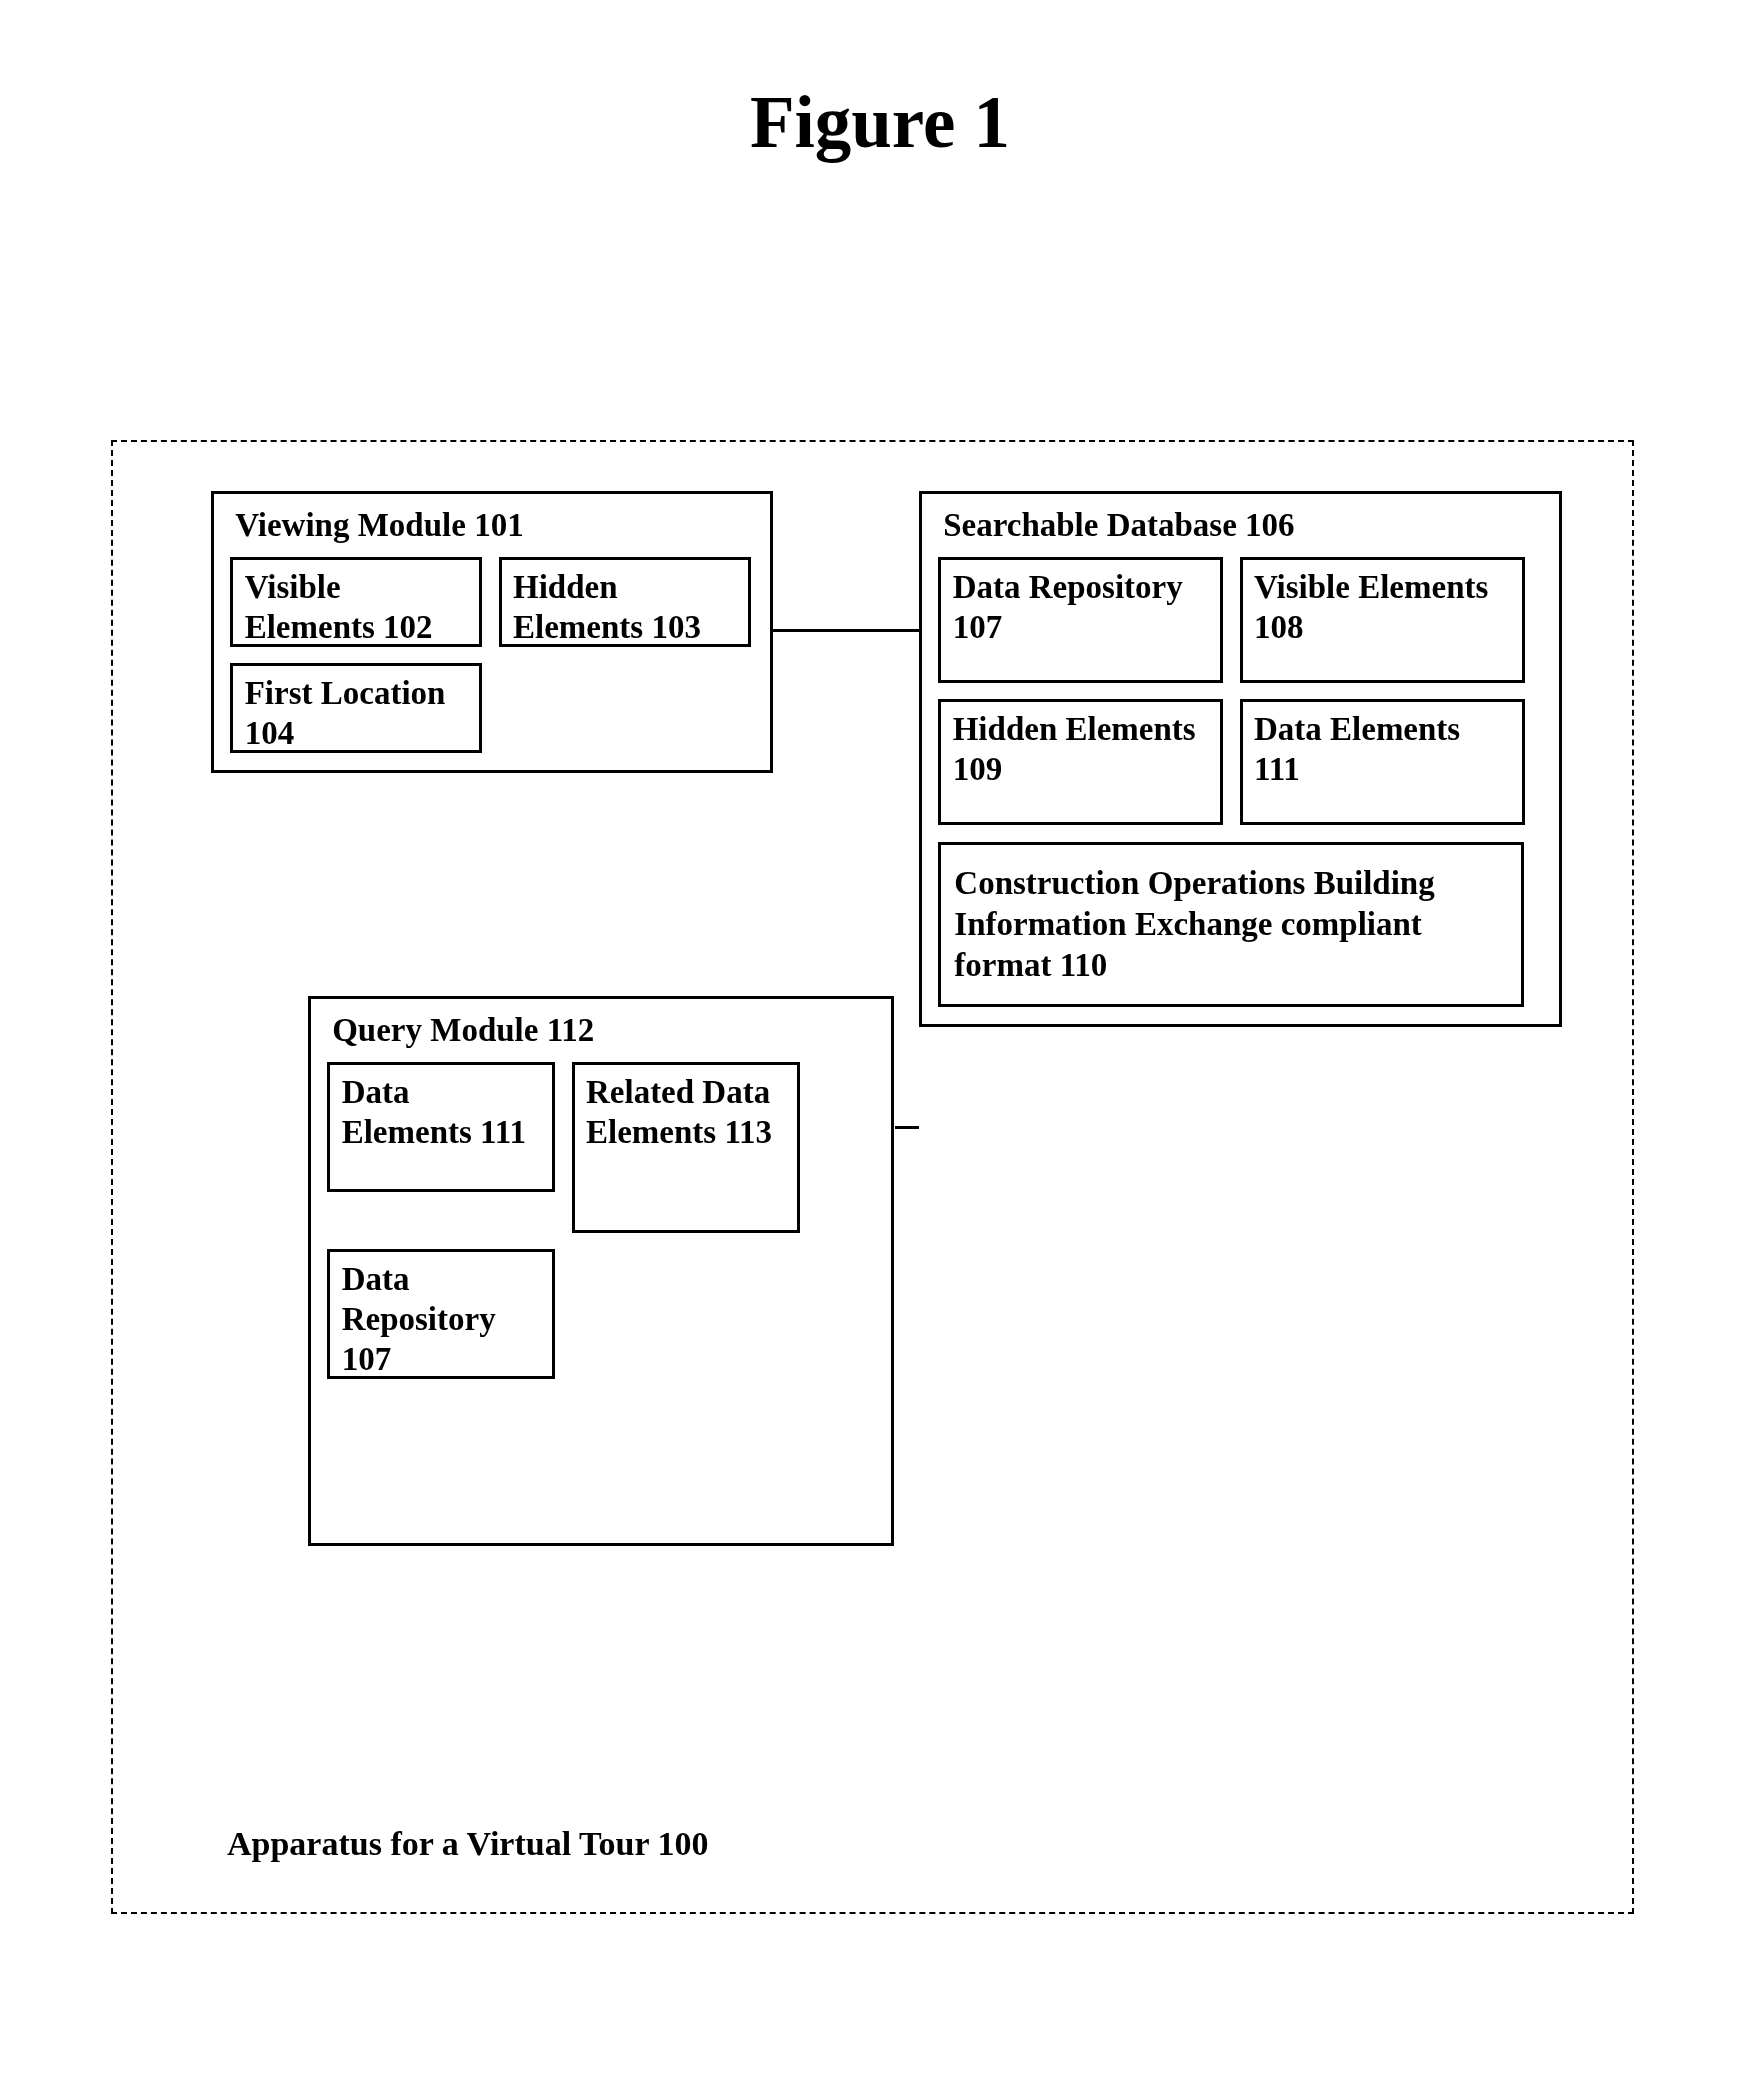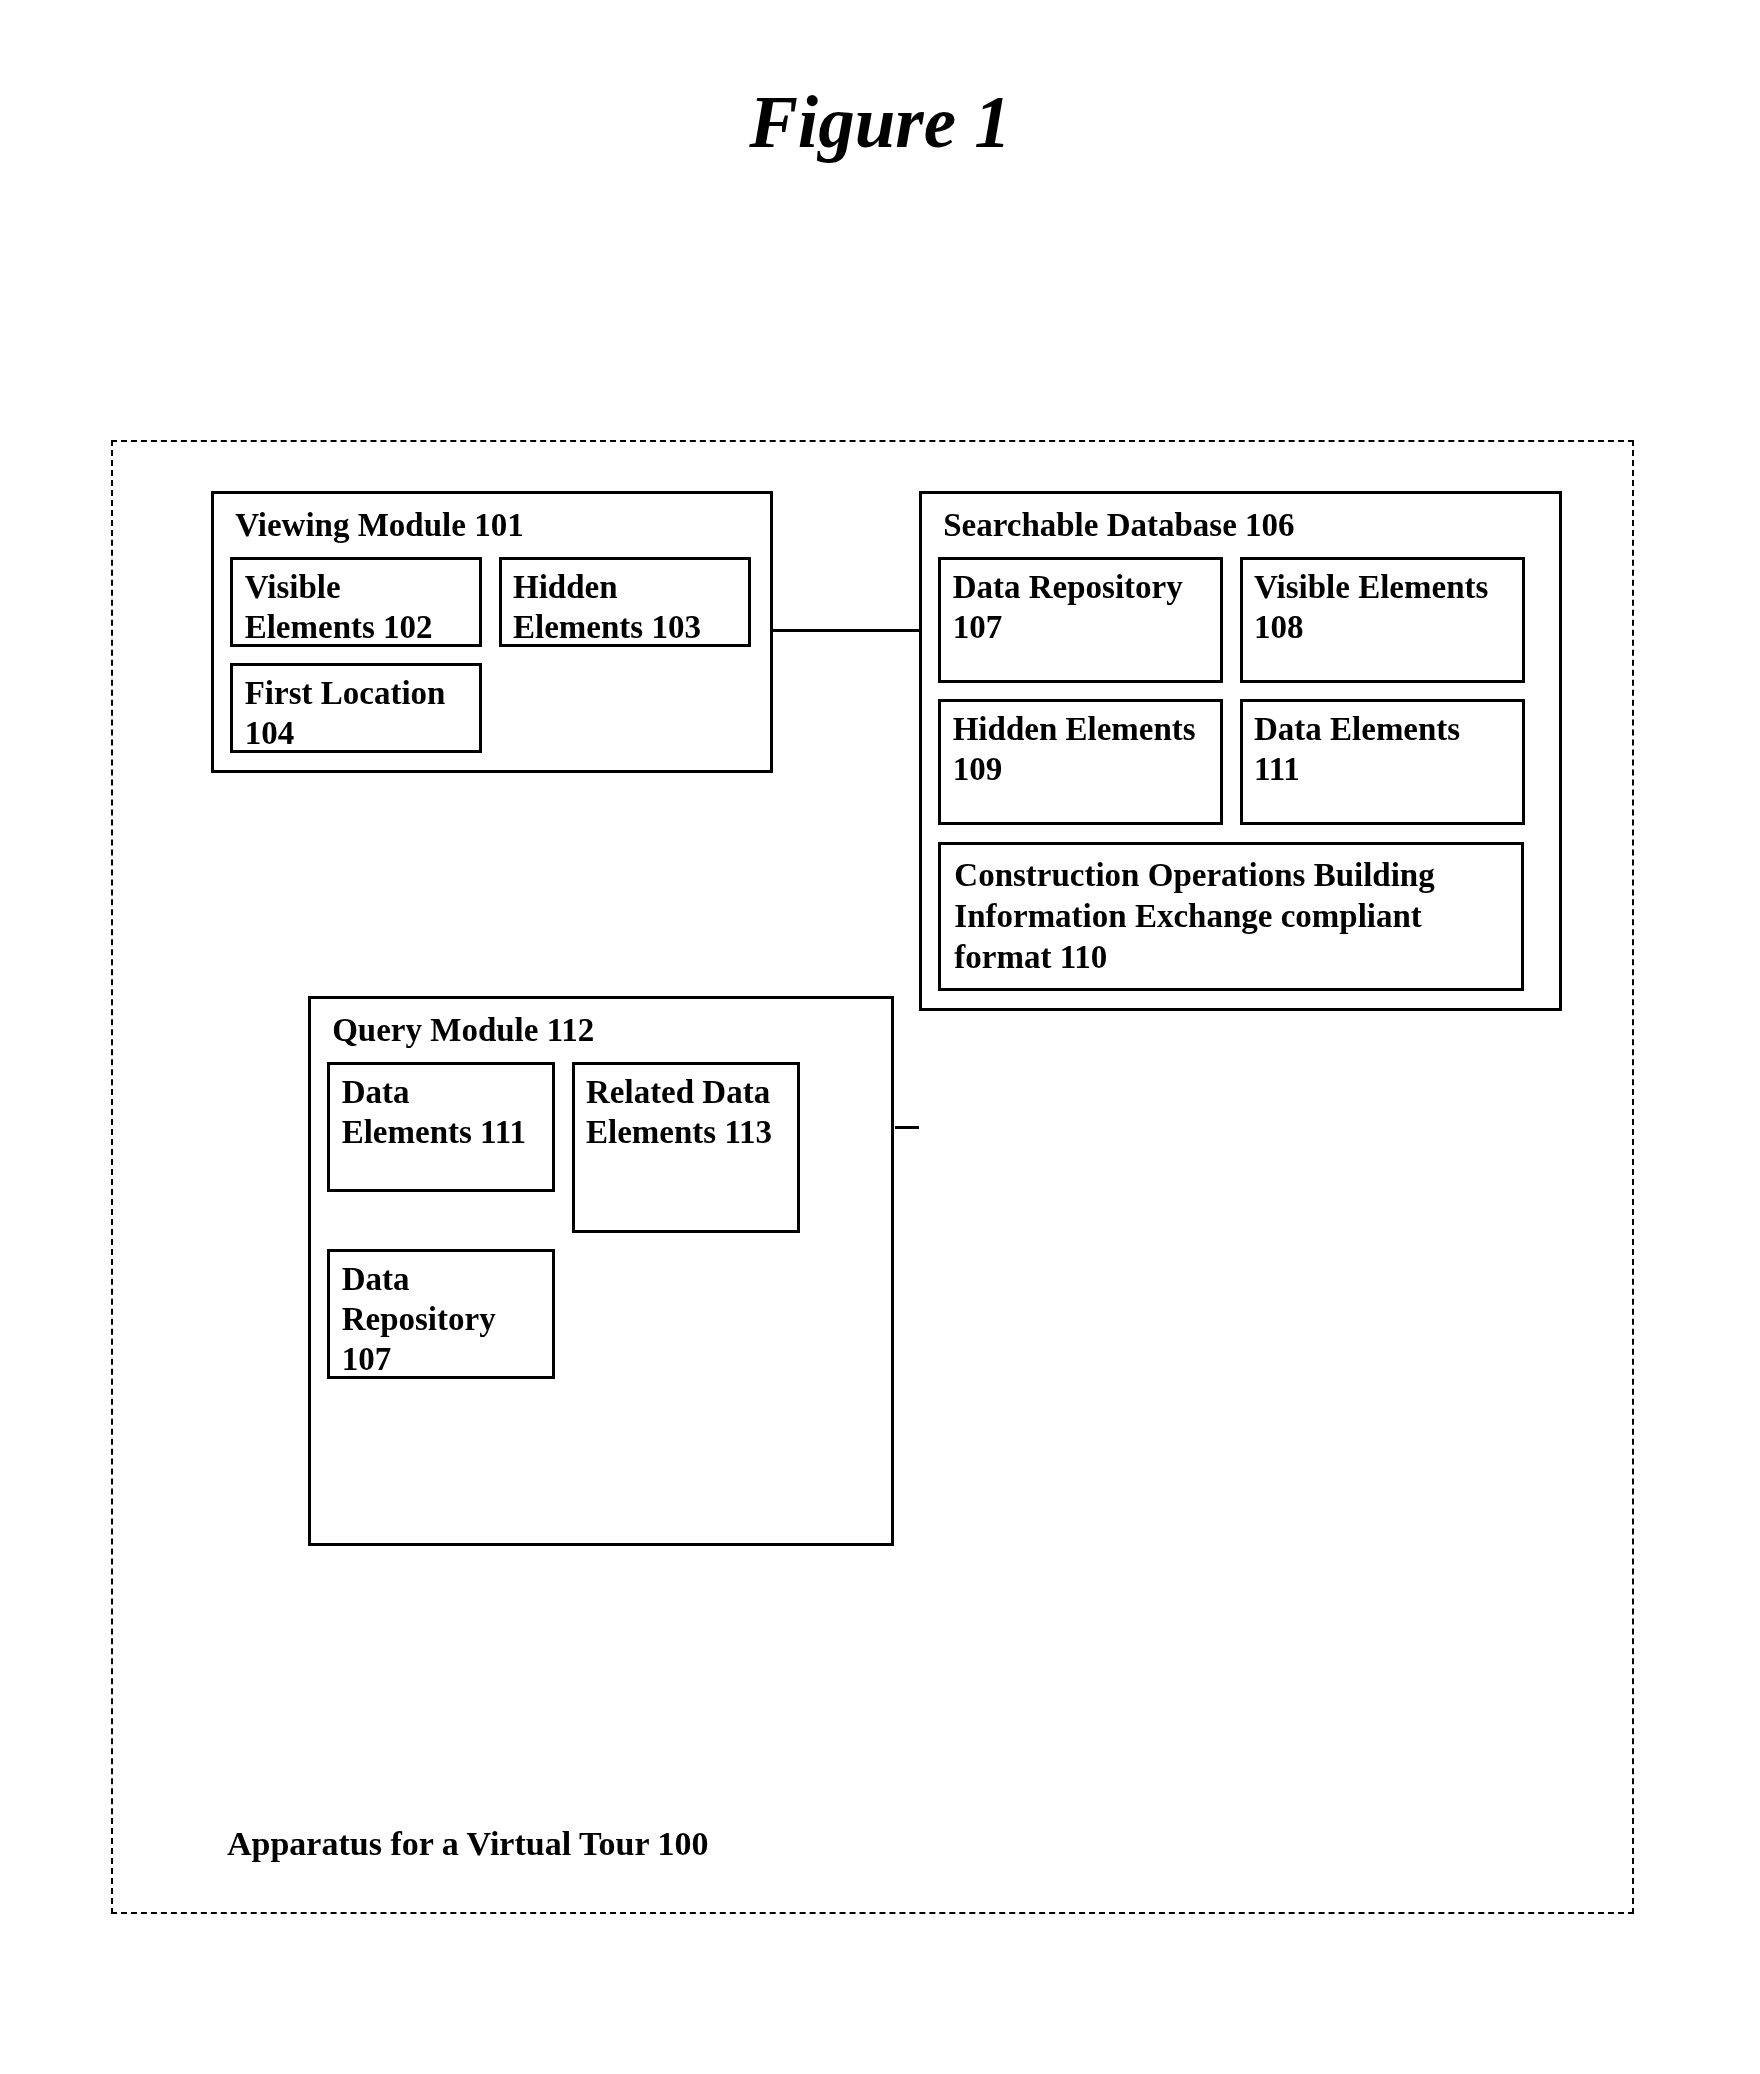--- a/index.html
+++ b/index.html
@@ -11,21 +11,20 @@
       position: relative;
     }
     .figure-title {
       position: absolute;
       top: 81px;
       left: 0;
       width: 100%;
       text-align: center;
       font-size: 73px;
       font-weight: bold;
-      font-style: italic;
     }
     .outer-container {
       position: absolute;
       top: 440px;
       left: 111px;
       width: 1523px;
       height: 1474px;
       border: 2.4px dashed #000;
     }
     .module {
@@ -49,21 +48,21 @@
       font-size: 33px;
       font-weight: bold;
       line-height: 1.2;
       padding: 8.1px 11.4px;
     }
     .wide-box {
       border: 3.3px solid #000;
       font-size: 33px;
       font-weight: bold;
       line-height: 1.25;
-      padding: 10px 13px;
+      padding: 18px 13px;
     }
     
     #viewing-module { top: 49px; left: 98px; width: 562px; }
     #viewing-module .small-box { width: 252px; height: 90px; }
     
     #searchable-database { top: 49px; left: 806px; width: 643px; }
     #searchable-database .small-box { width: 285px; height: 126px; }
     #searchable-database .wide-box { width: 586px; margin-top: 0; }
     
     #query-module { top: 554px; left: 195px; width: 586px; height: 550px; }

